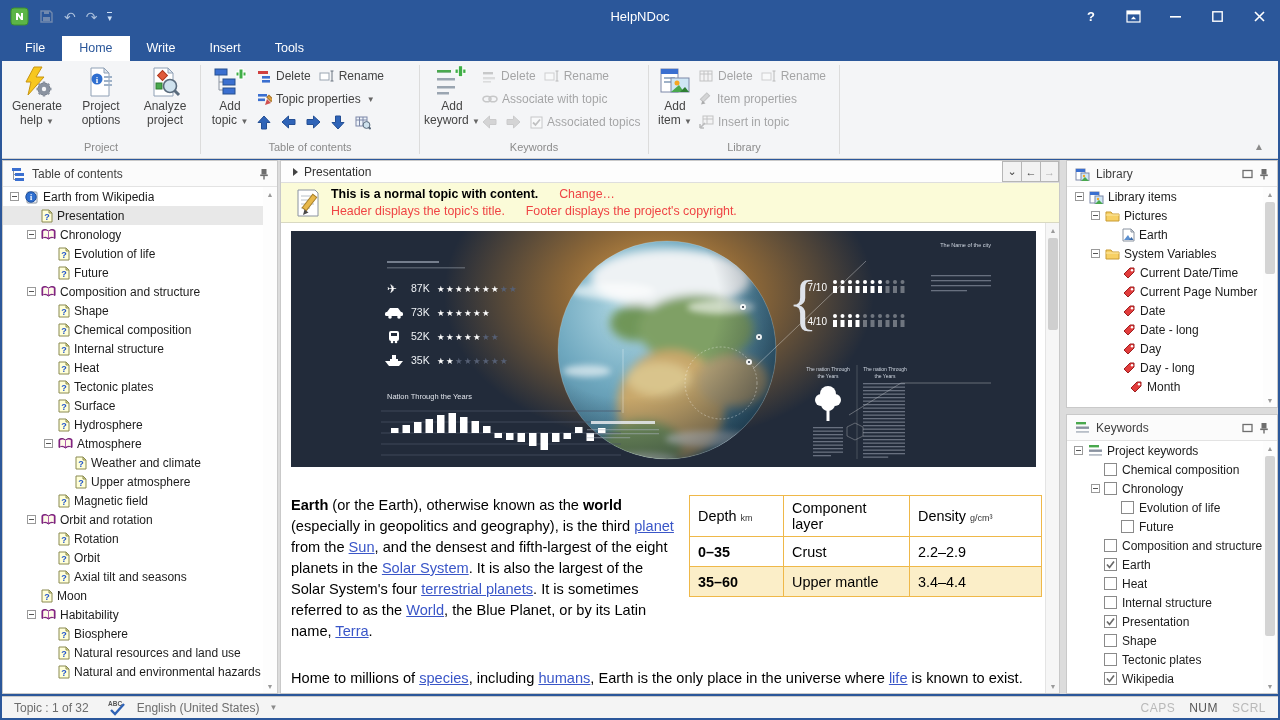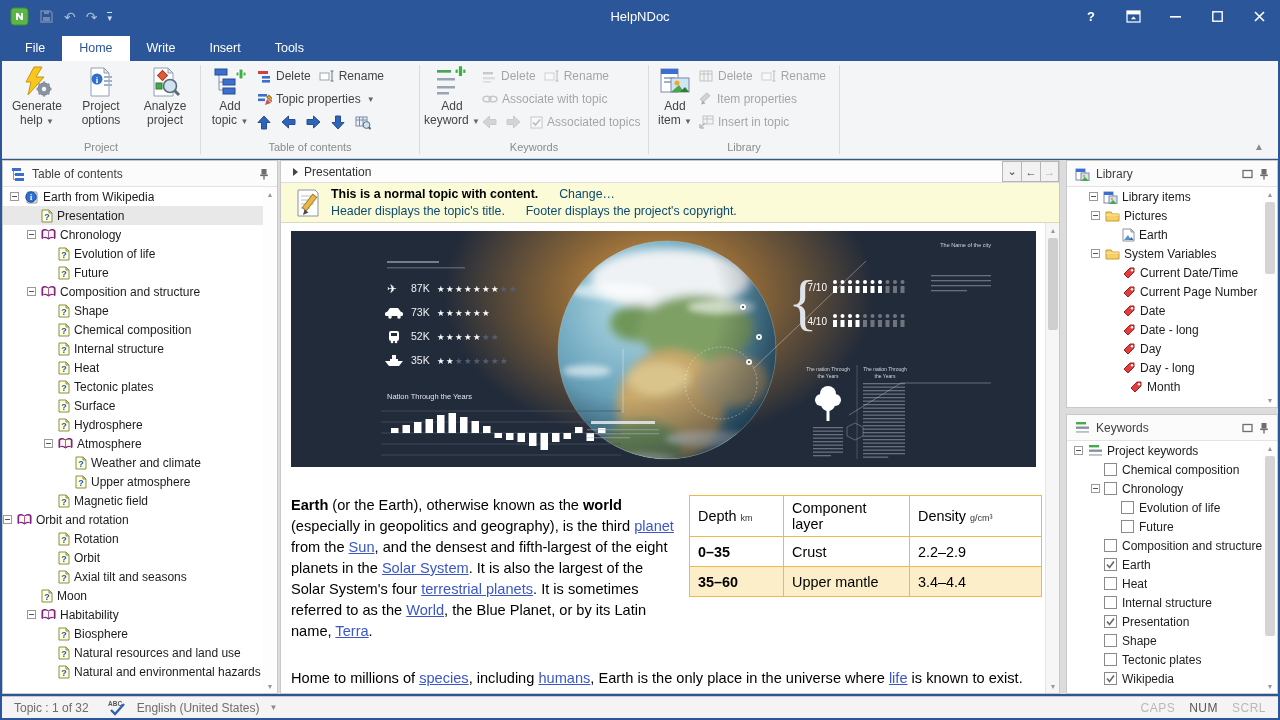--- a/index.html
+++ b/index.html
@@ -64,21 +64,21 @@
   
   .crumbbar { height:22px; display:flex; align-items:center; padding-left:8px; background:#fdfdfd; border-bottom:1px solid #dedede; color:#333; }
   .crumb-arrow { width:0; height:0; border-left:5px solid #444; border-top:4px solid transparent; border-bottom:4px solid transparent; margin:0 6px 0 4px; }
   .crumb-btns { margin-left:auto; display:flex; }
   .cbtn { width:19px; height:21px; border:1px solid #b6b6b6; border-right-width:0; background:#f2f2f2; display:flex; align-items:center; justify-content:center; font-size:11px; color:#444; }
   .cbtn:last-child { border-right-width:1px; }
   .cbtn.dim { color:#b0b0b0; }
   .banner { height:40px; background:#fbfbd8; border-bottom:1px solid #d9d9c2; display:flex; align-items:center; padding:0 10px 0 14px; gap:10px; }
   .banner-text { line-height:17px; font-size:12.4px; }
   .banner-bold { font-weight:bold; color:#000; }
-  .blue { color:#0c4a6e; }
+  .blue { color:#ef4444; }
   .banner-gap { display:inline-block; width:14px; }
   .econtent { position:absolute; top:62px; left:0; right:14px; bottom:0; overflow:hidden; background:#fff; }
   .eimage { margin:8px 0 0 10px; width:745px; height:236px; display:block; }
   .erow { display:flex; margin:28px 0 0 10px; align-items:flex-start; }
   .ebody { width:390px; font-size:14.6px; line-height:21px; color:#000; }
   .ebody b { font-weight:bold; }
   a.link { color:#3a56c8; text-decoration:underline; cursor:pointer; }
   .etable { border-collapse:collapse; margin-left:8px; font-size:14.4px; color:#000; border:1px solid #efb849; border-right-style:dashed; }
   .etable th, .etable td { border:1px solid #efb849; text-align:left; padding:4px 8px; height:30px; font-weight:normal; }
   .etable td.c0 { font-weight:bold; width:94px; }
@@ -671,21 +671,21 @@
           <span class="texp"></span>
           <span class="ticonw">
             <svg width="12" height="14">
               <path d="M1 1 h7 l3 3 v9 H1 z" fill="#ffffd8" stroke="#8a8a50"></path>
               <path d="M8 1 l3 3 h-3 z" fill="#eaea9a" stroke="#8a8a50"></path>
               <text x="6" y="11" font-size="9" font-weight="bold" fill="#2255cc" text-anchor="middle">?</text>
             </svg>
           </span>
           <span class="tlabel">Magnetic field</span>
         </div>
-        <div class="trow" style="">
+        <div class="trow" style="padding-left:24px">
           <span class="texp">
             <svg width="9" height="9">
               <rect x="0.5" y="0.5" width="8" height="8" fill="#fff" stroke="#9a9a9a"></rect>
               <line x1="2" y1="4.5" x2="7" y2="4.5" stroke="#555"></line>
             </svg>
           </span>
           <span class="ticonw">
             <svg width="15" height="13">
               <path d="M7.5 3 C5 1 2.5 1.2 1 2.5 V10.5 C2.5 9.2 5 9 7.5 11 C10 9 12.5 9.2 14 10.5 V2.5 C12.5 1.2 10 1 7.5 3 Z" fill="#9b2d9b" stroke="#6e1b6e"></path>
               <path d="M7.5 3.6 C5.5 2 3.4 2.2 2.2 3.2 V9.4 C3.4 8.6 5.5 8.6 7.5 10 C9.5 8.6 11.6 8.6 12.8 9.4 V3.2 C11.6 2.2 9.5 2 7.5 3.6 Z" fill="#fdfbe8"></path>
@@ -1165,21 +1165,21 @@
         </span>
       <span class="icn">
           <svg width="10" height="12">
             <rect x="2.5" y="1" width="5" height="5.5" fill="#6e6e6e"></rect>
             <rect x="1.2" y="6.5" width="7.6" height="1.6" fill="#6e6e6e"></rect>
             <line x1="5" y1="8.1" x2="5" y2="11.5" stroke="#6e6e6e" stroke-width="1.4"></line>
           </svg>
         </span>
     </div>
     <div class="tree" id="library-tree">
-        <div class="trow" style="padding-left:22px">
+        <div class="trow" style="padding-left:8px">
           <span class="texp">
             <svg width="9" height="9">
               <rect x="0.5" y="0.5" width="8" height="8" fill="#fff" stroke="#9a9a9a"></rect>
               <line x1="2" y1="4.5" x2="7" y2="4.5" stroke="#555"></line>
             </svg>
           </span>
           <span class="ticonw">
             <svg width="15" height="14">
               <rect x="1" y="2" width="9" height="11" fill="#fff" stroke="#7d88a8"></rect>
               <rect x="1" y="2" width="9" height="3" fill="#3a6fd0"></rect>

